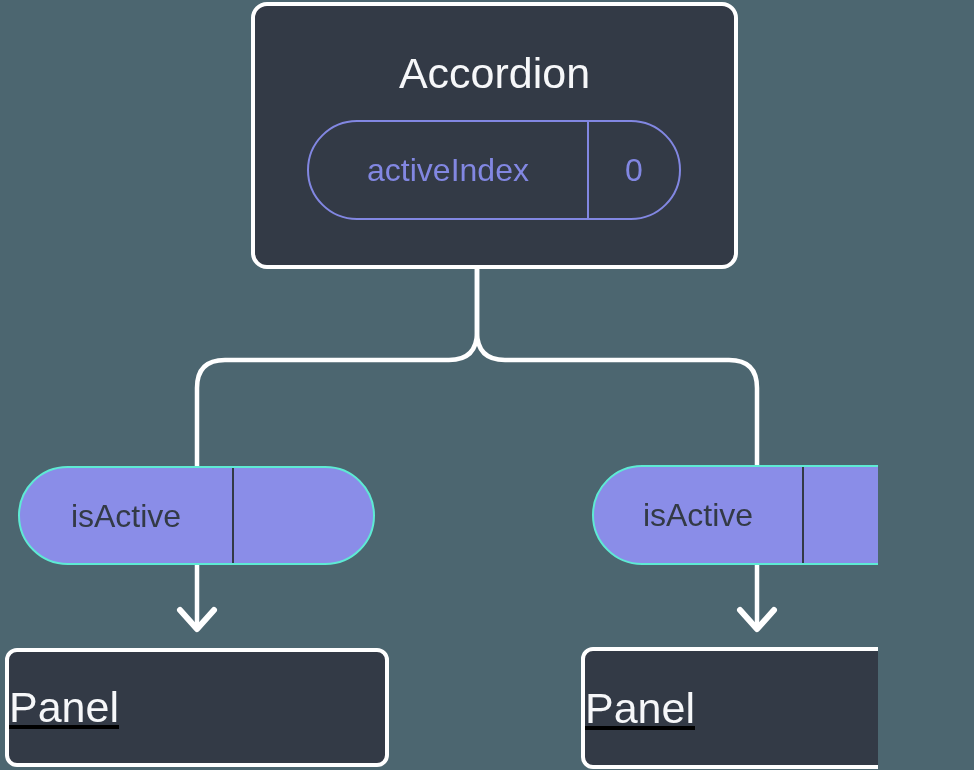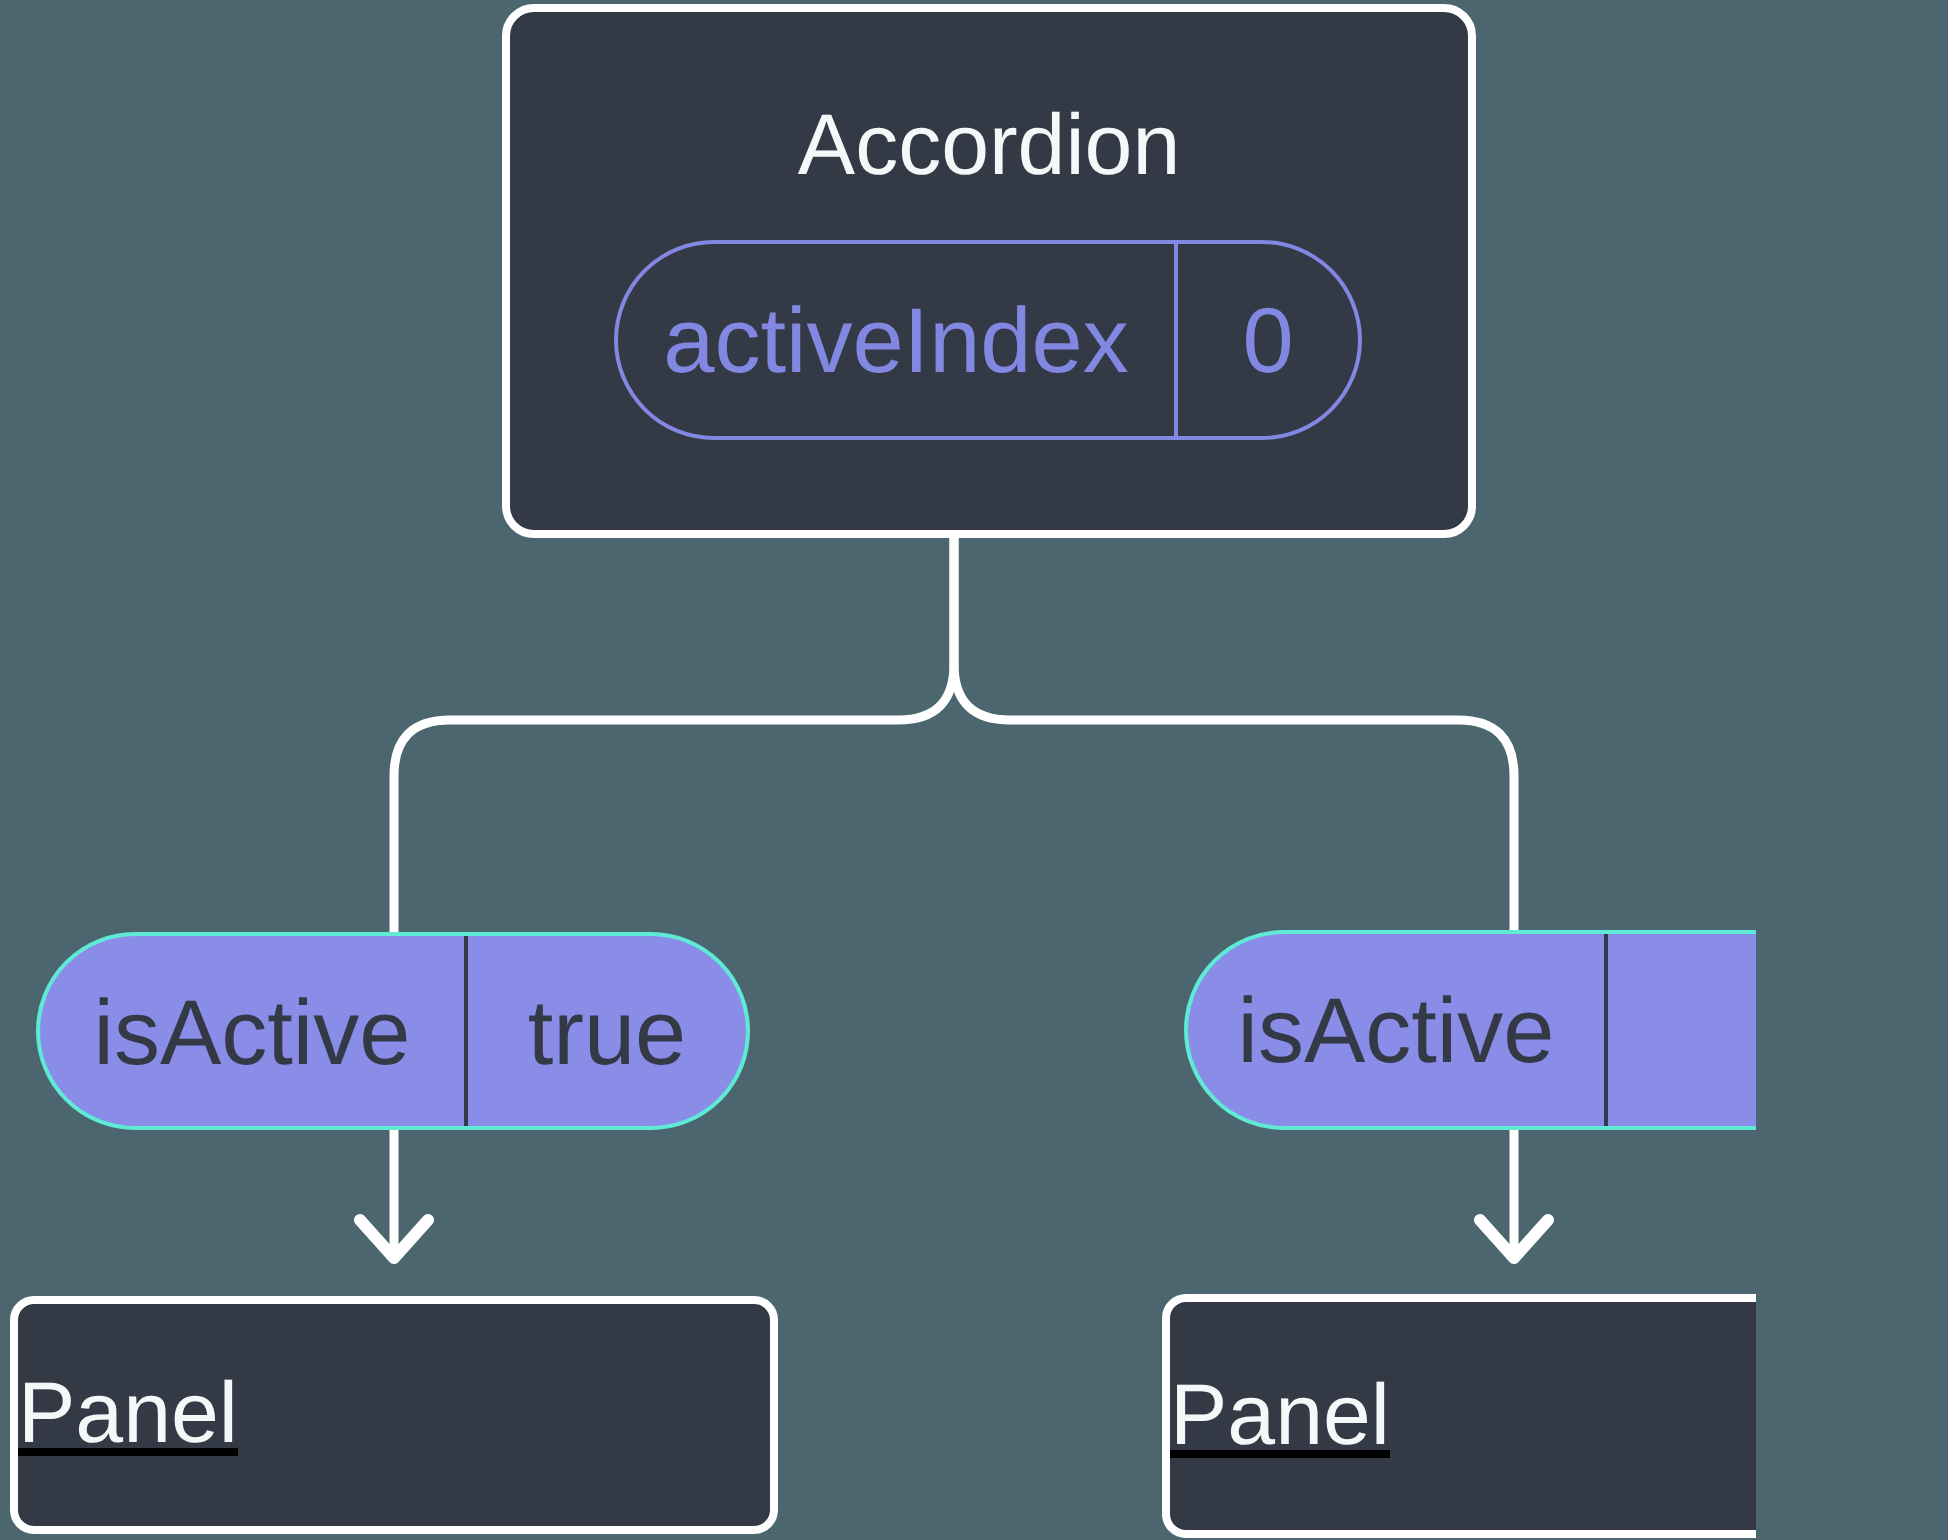--- a/index.html
+++ b/index.html
@@ -62,21 +62,21 @@
     background: #8a8de8;
     border: 2px solid #5eead4;
     border-radius: 50px;
     color: #333a46;
   }
   .pill-filled .pill-seg { border-color: #333a46; }
   .pill-seg {
     display: flex;
     align-items: center;
     justify-content: center;
-    font-size: 46px;
+    font-size: 32px;
     font-weight: 400;
     line-height: 1;
   }
   .seg-name { border-right: 2px solid; }
   .pill-child-left  { left: 18px;  top: 466px; width: 357px; height: 99px; }
   .pill-child-left  .seg-name  { width: 212px; }
   .pill-child-left  .seg-value { flex: 1; }
   .pill-child-right { left: 592px; top: 465px; width: 358px; height: 100px; }
   .pill-child-right .seg-name  { width: 208px; }
   .pill-child-right .seg-value { flex: 1; }
@@ -113,21 +113,20 @@
   <div class="node root-node">
     <div class="node-title">Accordion</div>
     <div class="pill pill-outline">
       <div class="pill-seg seg-name">activeIndex</div>
       <div class="pill-seg seg-value">0</div>
     </div>
   </div>
 
   <div class="pill pill-filled pill-child-left">
     <div class="pill-seg seg-name">isActive</div>
-    <div class="pill-seg seg-value">true</div>
   </div>
 
   <div class="pill pill-filled pill-child-right">
     <div class="pill-seg seg-name">isActive</div>
   </div>
 
   <div class="node panel-node panel-left">
     <div class="panel-label">Panel</div>
   </div>
 

